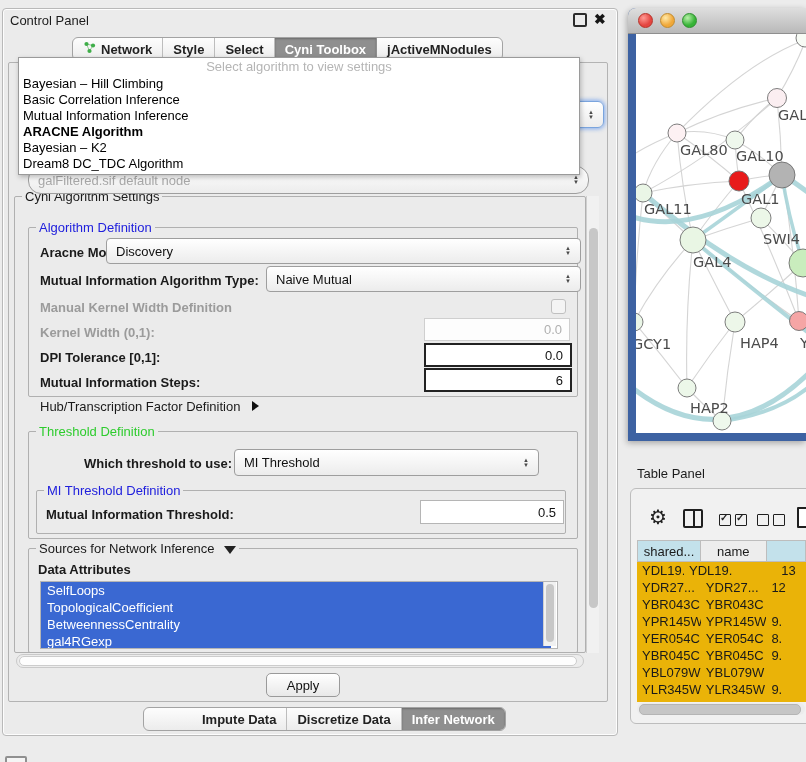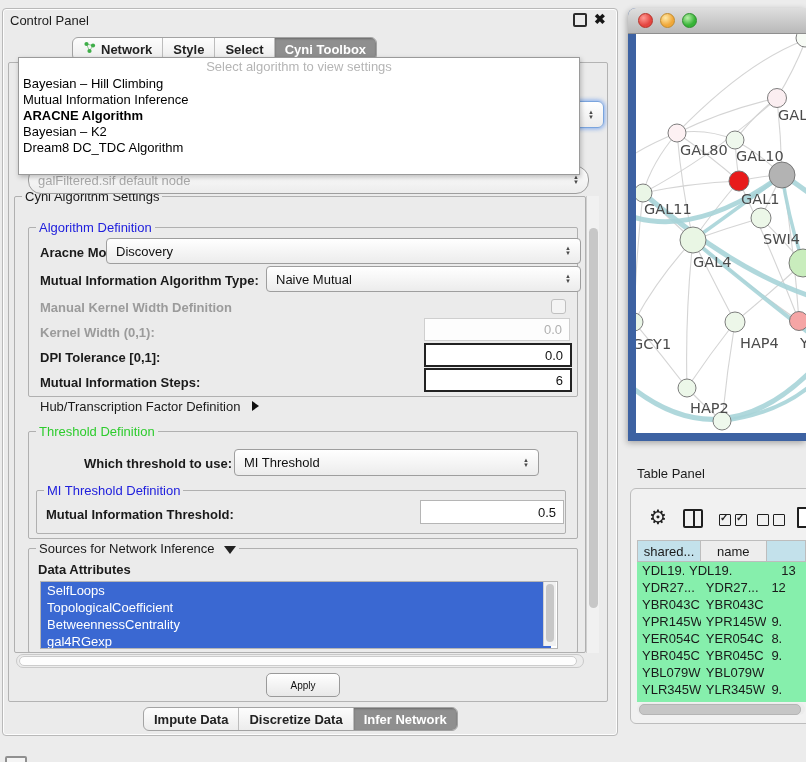--- a/index.html
+++ b/index.html
@@ -38,21 +38,21 @@
   .checkbox{width:13px;height:13px;border:1px solid #c0c0c0;border-radius:3px;background:#f4f4f4;}
   .tri-right{width:0;height:0;border-left:7px solid #111;border-top:5px solid transparent;border-bottom:5px solid transparent;display:inline-block;}
   .tri-down{width:0;height:0;border-top:8px solid #222;border-left:6px solid transparent;border-right:6px solid transparent;display:inline-block;}
   .listbox{background:#fff;border:1px solid #b5b5b5;overflow:hidden;}
   .listitem{height:17px;line-height:17px;font-size:13px;color:#fff;padding-left:6px;}
   .sb-v{background:#f1f1f1;border-left:1px solid #cfcfcf;}
   .sb-thumb-v{position:absolute;background:#c7c7c7;border-radius:5px;}
   .sb-h-track{background:#ececec;border:1px solid #c9c9c9;border-radius:7px;}
   .sb-h-thumb{position:absolute;background:#fdfdfd;border:1px solid #cccccc;border-radius:5px;}
   .btn{background:linear-gradient(#ffffff,#e8e8e8);border:1px solid #9a9a9a;border-radius:5px;
-       font-size:10px;display:flex;align-items:center;justify-content:center;color:#111;}
+       font-size:13px;display:flex;align-items:center;justify-content:center;color:#111;}
   .popup{background:#fff;border:1px solid #9a9a9a;box-shadow:1px 2px 5px rgba(0,0,0,.25);}
   .popup .ph{font-size:13px;color:#b5b5b5;text-align:center;height:18px;line-height:18px;}
   .popup .item{font-size:13px;height:16px;line-height:16px;padding-left:4px;color:#000;white-space:nowrap;}
   .popup .item.sel{font-weight:bold;}
   .combo-tail{background:linear-gradient(#ffffff,#ececec);border:1px solid #7aa4dd;border-radius:6px;
               box-shadow:0 0 4px 1px rgba(96,150,238,.75);}
   
   .nw-frame{background:#3d62a2;border-top-left-radius:8px;box-shadow:-1px 2px 6px rgba(0,0,0,.3);}
   .nw-titlebar{background:linear-gradient(#dedede,#b9b9b9);border-bottom:1px solid #8f8f8f;
                border-top-left-radius:8px;display:flex;align-items:center;padding-left:10px;gap:7px;}
@@ -99,20 +99,23 @@
       </div>
       <div class="tab">
         <span>Style</span>
       </div>
       <div class="tab">
         <span>Select</span>
       </div>
       <div class="tab active">
         <span>Cyni Toolbox</span>
       </div>
+      <div class="tab">
+        <span>jActiveMNodules</span>
+      </div>
     </div>
 
   <div class="abs cp-inner" style="left:8px;top:62px;width:598px;height:638px;"></div>
 
   <div class="abs combo" style="left:28px;top:166px;width:550px;height:26px;border-radius:13px;z-index:5;color:#a8a8a8;">
     <span>galFiltered.sif default node</span>
     <span class="stepper"></span>
   </div>
 
   <div class="abs combo-tail" style="left:570px;top:101px;width:32px;height:25px;z-index:6;">
@@ -185,36 +188,37 @@
   </div>
 
   <div class="abs sb-v" style="left:586px;top:196px;width:12px;height:457px;">
     <span class="sb-thumb-v" style="left:1.5px;top:32px;width:9px;height:380px;"></span>
   </div>
   <div class="abs sb-h-track" style="left:16px;top:654px;width:566px;height:12px;">
     <span class="sb-h-thumb" style="left:2px;top:1px;width:556px;height:8px;"></span>
   </div>
 
   <div class="abs btn" style="left:266px;top:673px;width:72px;height:22px;">Apply</div>
-  <div class="abs tabgroup" style="left:143px;top:707px;" id="cpBottomTabs">
+  <div class="abs tabgroup" style="left:143px;top:707px;padding-left:48px;" id="cpBottomTabs">
       <div class="tab">
         <span>Impute Data</span>
       </div>
       <div class="tab">
         <span>Discretize Data</span>
       </div>
       <div class="tab active">
         <span>Infer Network</span>
       </div>
     </div>
 
   <div class="abs popup" style="left:18px;top:57px;width:560px;height:116px;z-index:30;">
     <div class="ph">Select algorithm to view settings</div>
     <div id="popupItems">
         <div class="item">Bayesian – Hill Climbing</div>
+        <div class="item">Basic Correlation Inference</div>
         <div class="item">Mutual Information Inference</div>
         <div class="item sel">ARACNE Algorithm</div>
         <div class="item">Bayesian – K2</div>
         <div class="item">Dream8 DC_TDC Algorithm</div>
       </div>
   </div>
 
   <div class="abs nw-frame" style="left:628px;top:8px;width:178px;height:433px;"></div>
   <div class="abs nw-titlebar" style="left:628px;top:8px;width:178px;height:25px;">
     <span class="tl red"></span>
@@ -298,21 +302,21 @@
   <div class="abs gear" style="left:649px;top:507px;">⚙</div>
   <div class="abs split-icon" style="left:683px;top:509px;"></div>
   <div class="abs" style="left:719px;top:512px;">
     <span class="cb-ico on"></span><span class="cb-ico on" style="margin-left:4px;"></span>
   </div>
   <div class="abs" style="left:757px;top:512px;">
     <span class="cb-ico"></span><span class="cb-ico" style="margin-left:4px;"></span>
   </div>
   <div class="abs doc-icon" style="left:797px;top:507px;"></div>
 
-  <div class="abs" style="left:637px;top:540px;width:169px;height:162px;background:#86efac;overflow:hidden;">
+  <div class="abs" style="left:637px;top:540px;width:169px;height:162px;background:#eab308;overflow:hidden;">
     <div id="tblHeader" style="display:flex;height:22px;">
         <div class="th-cell" style="width: 73px; background: rgb(195, 225, 235); border-left: 1px solid rgb(189, 189, 189);">shared...</div>
         <div class="th-cell" style="width: 75px; background: rgb(237, 237, 237); text-align: center;">name</div>
         <div class="th-cell" style="width: 45px; background: rgb(195, 225, 235);"></div>
       </div>
     <div id="tblBody">
         <div style="display: flex; height: 17px; line-height: 17px;">
           <div class="td-cell" style="width: 73px; padding-left: 5px; box-sizing: border-box;">YDL19...</div>
           <div class="td-cell" style="width: 75px; padding-left: 5px; box-sizing: border-box;">YDL19...</div>
           <div class="td-cell" style="width: 45px; padding-left: 5px; box-sizing: border-box; margin-left: 44px;">13</div>

